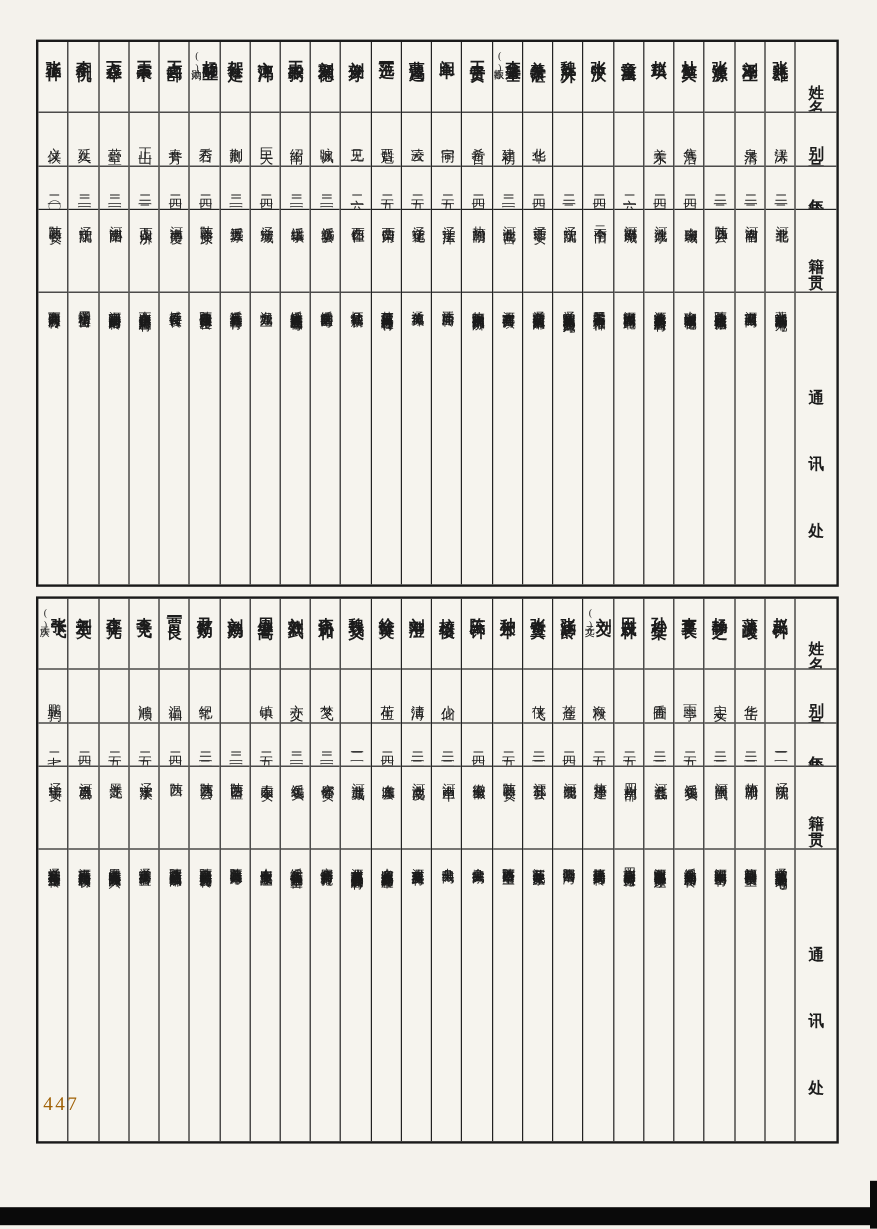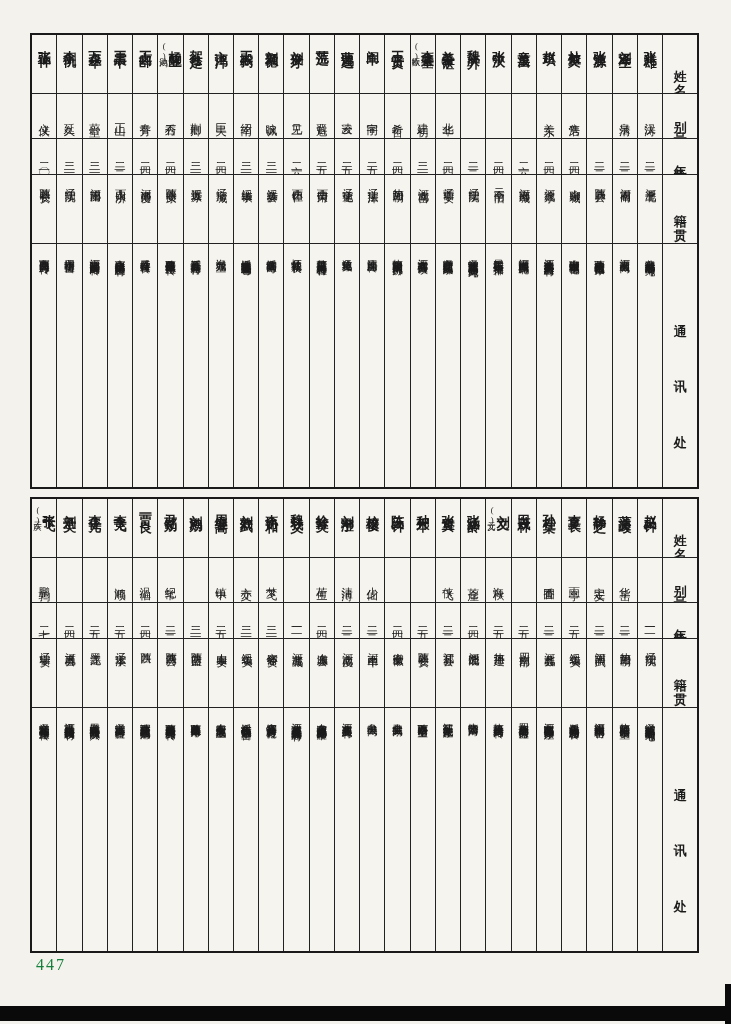--- a/index.html
+++ b/index.html
@@ -32,21 +32,21 @@
   .age-v  { font-size:11.5px; letter-spacing:3px; }
   .native-v{ font-size:11px; letter-spacing:1px; }
   .addr-v { font-size:10.5px; letter-spacing:0.5px; }
   .hdrcol .cell { align-items:center; }
   .hv { font-weight:700; font-size:13px; }
   .hv-name   { letter-spacing:13px; margin-bottom:-13px; }
   .hv-alias  { letter-spacing:11px; margin-bottom:-11px; }
   .hv-age    { letter-spacing:3px;  margin-bottom:-3px; }
   .hv-native { letter-spacing:14px; margin-bottom:-14px; }
   .hv-addr   { letter-spacing:56px; margin-bottom:-56px; }
-  .page-number { position:absolute; left:36px; top:956px; font-size:16px; letter-spacing:2px; color:#15803d; }
+  .page-number { position:absolute; left:36px; top:912px; font-size:16px; letter-spacing:2px; color:#a16207; }
   .scan-bar { position:absolute; left:0; right:0; bottom:3px; height:15px; background:#0a0a0a; }
   .scan-edge { position:absolute; right:0; bottom:0; width:6px; height:40px; background:#0a0a0a; }
 </style>
 </head>
 <body>
 
 <div class="page">
 
   <div class="dtable t-top">
     <div class="col hdrcol">

